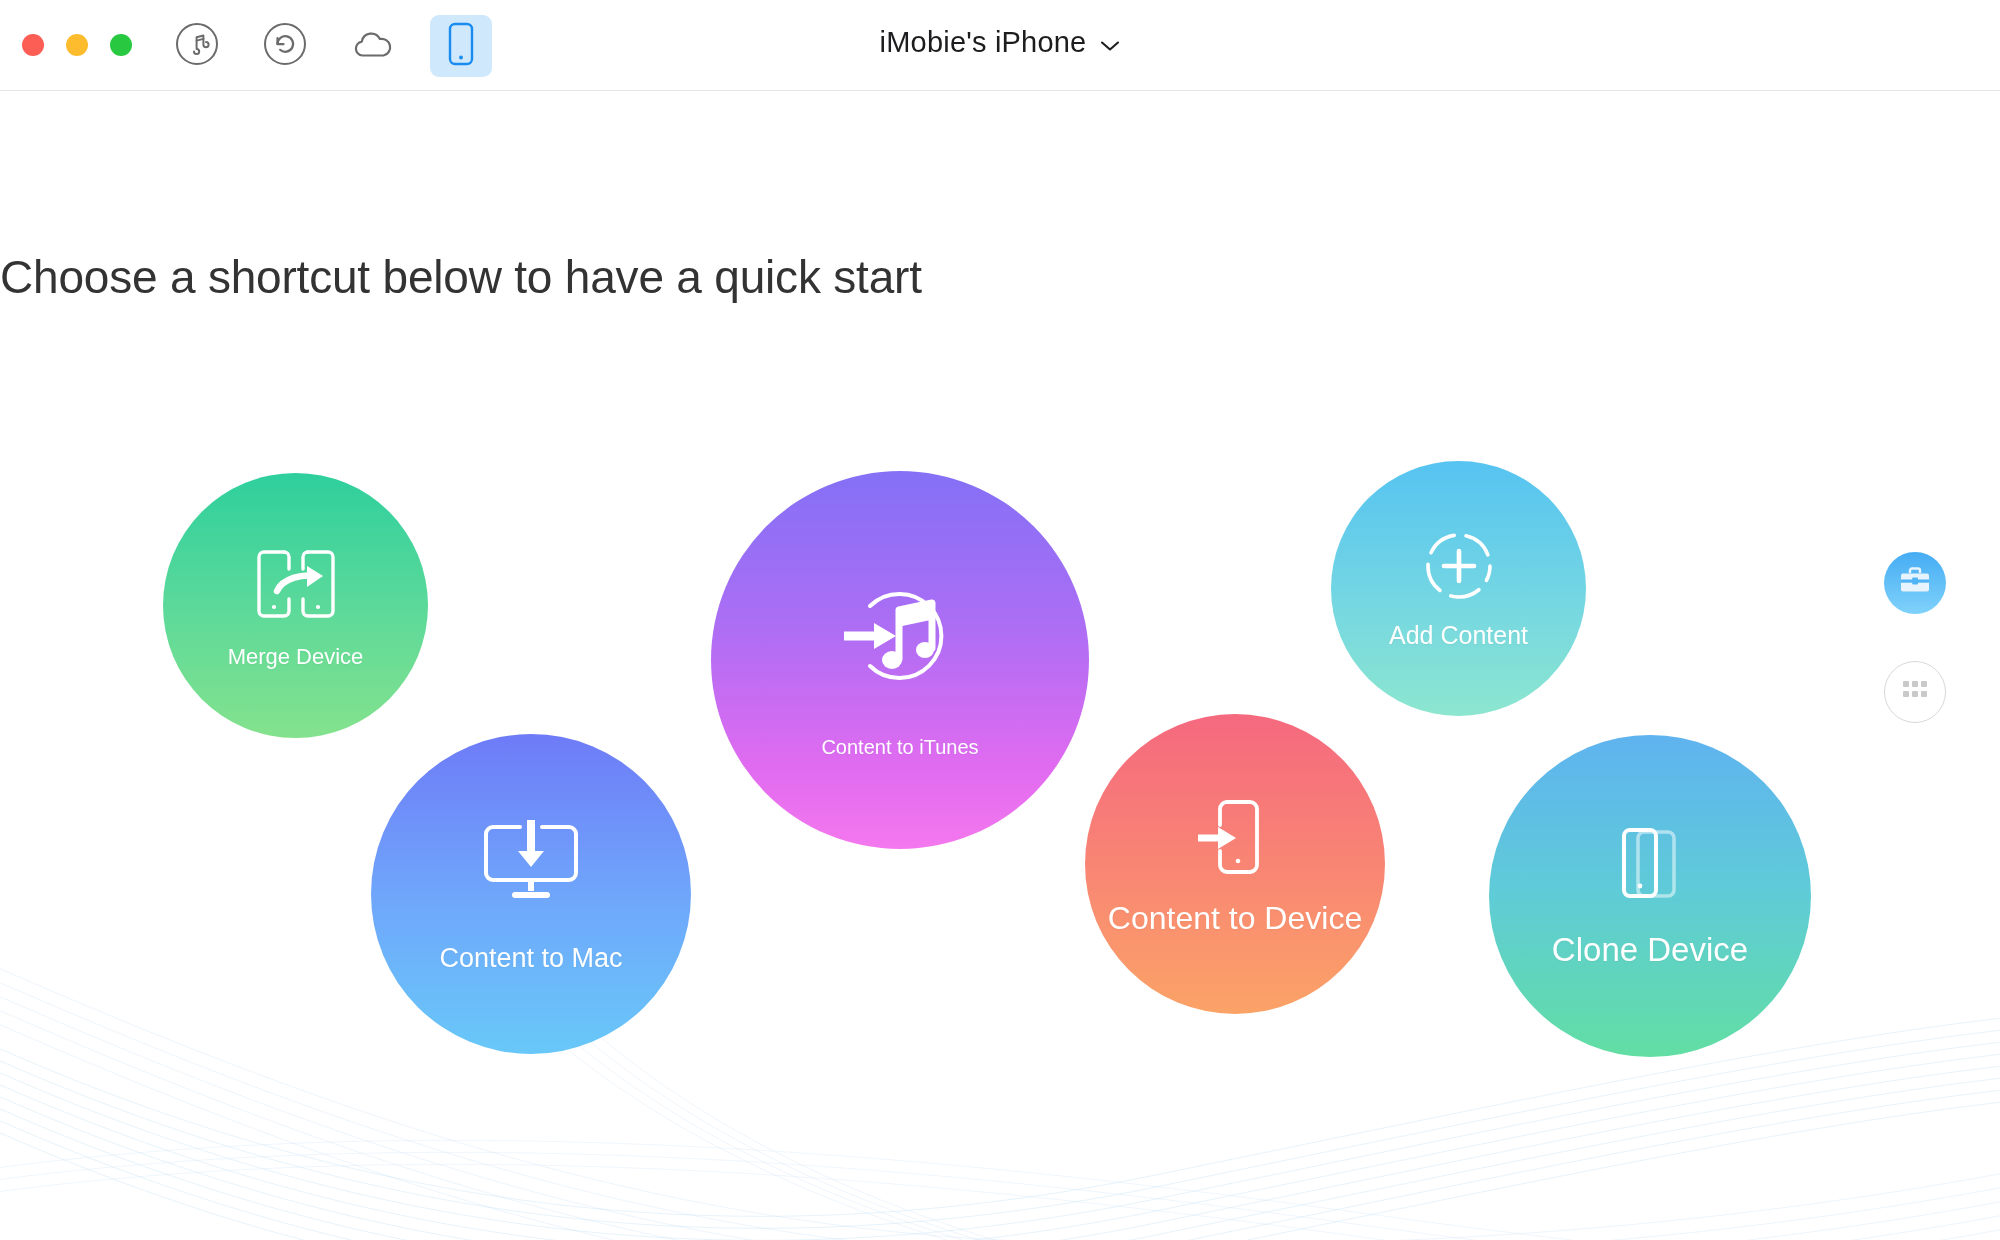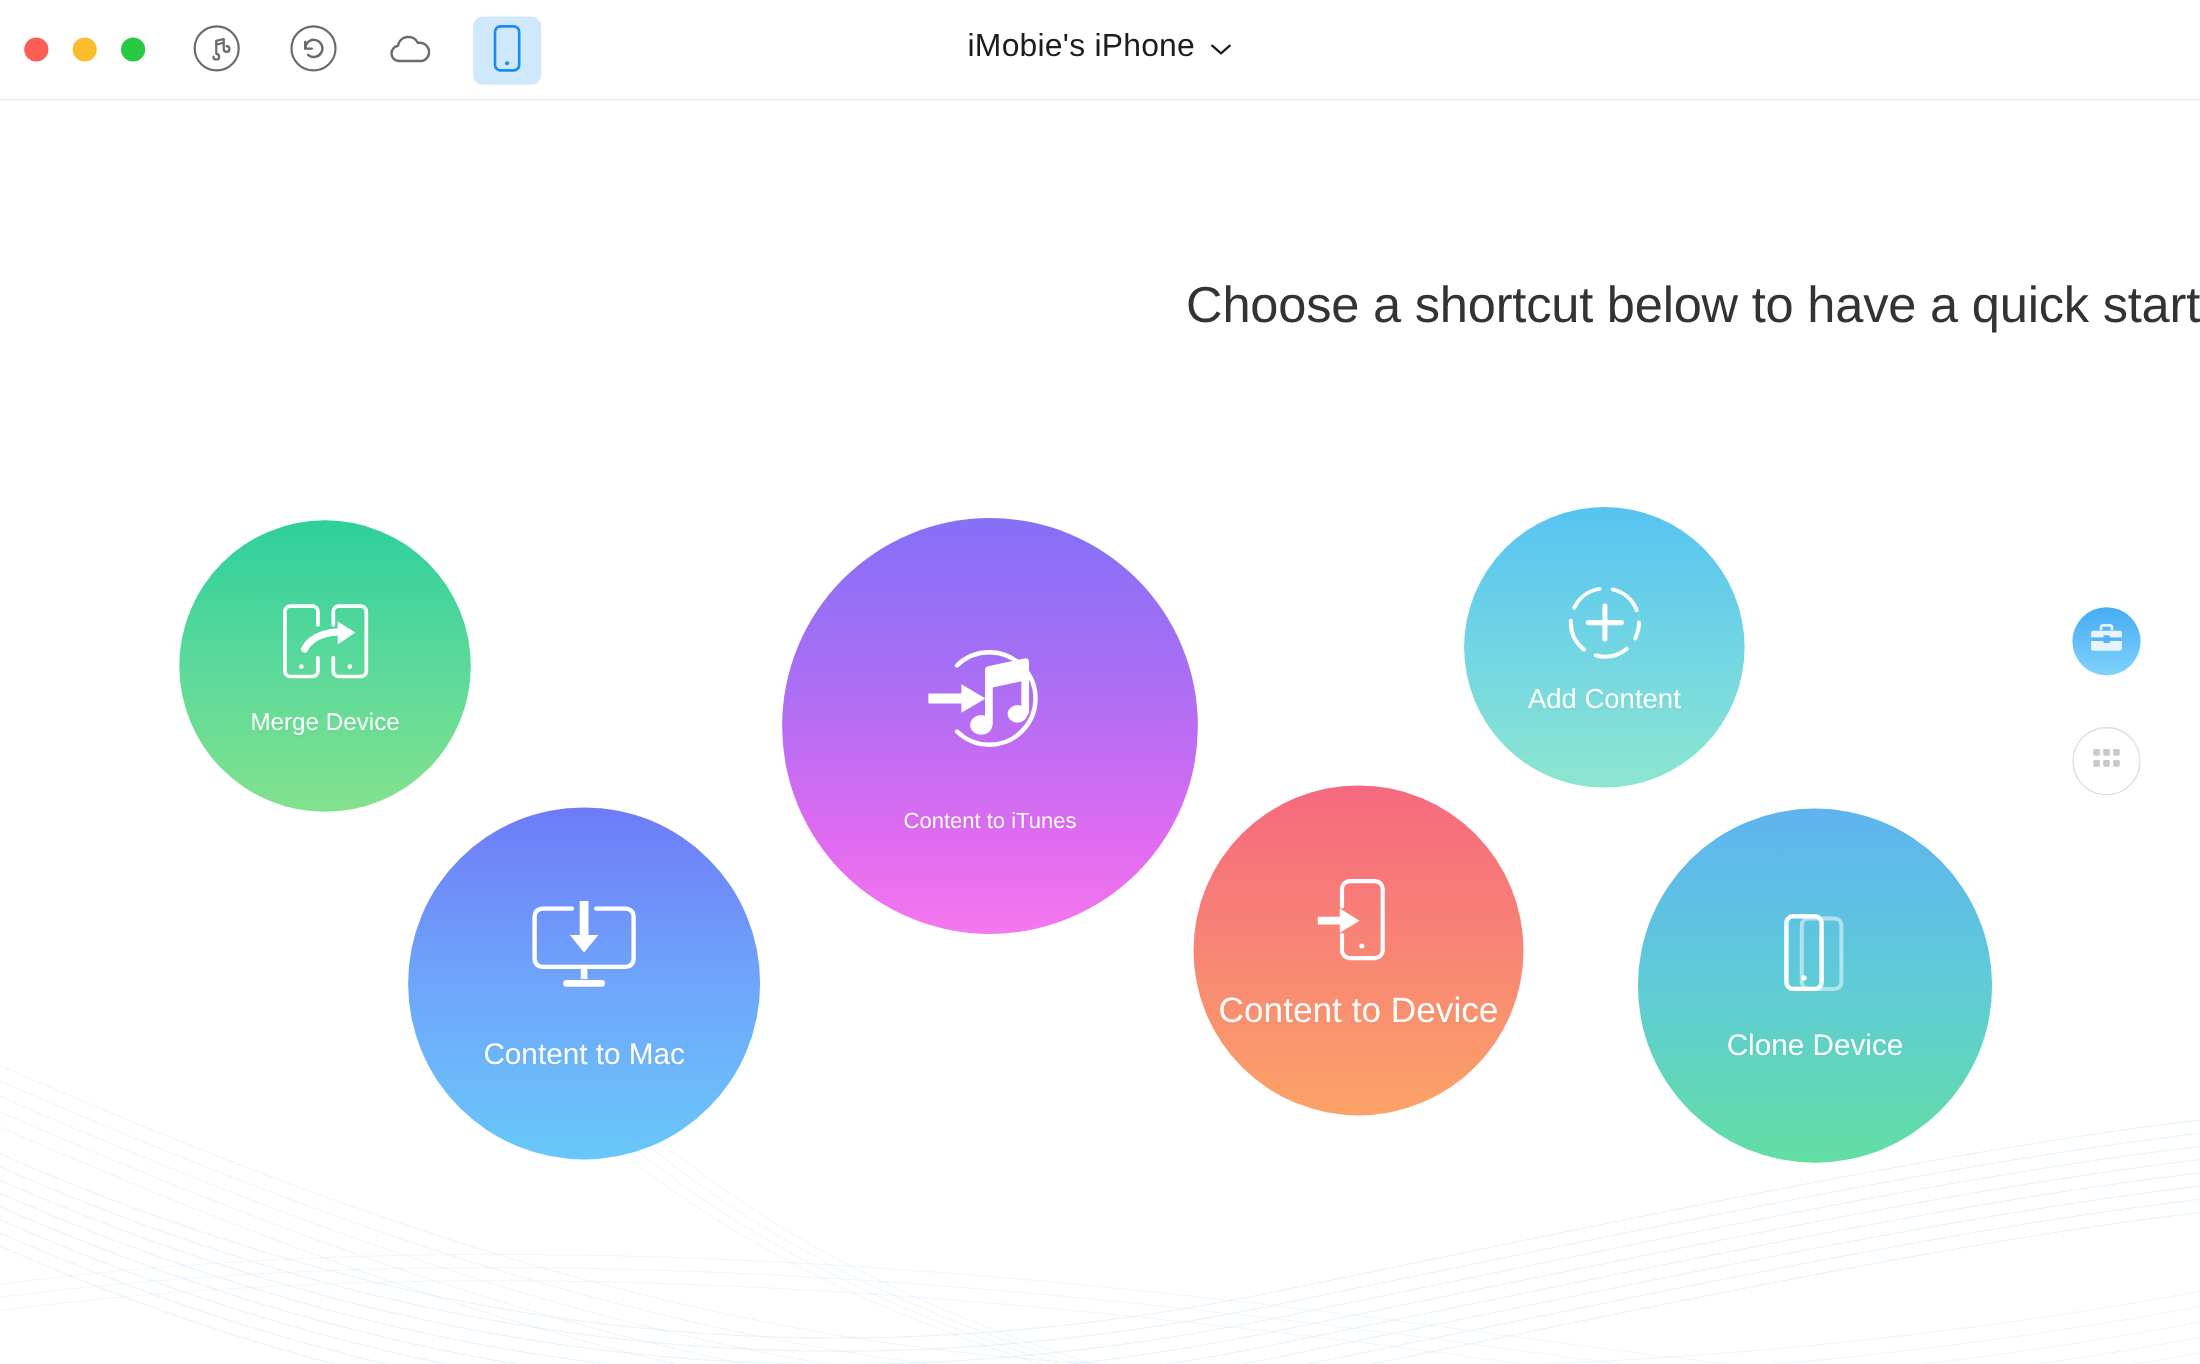--- a/index.html
+++ b/index.html
@@ -50,21 +50,21 @@
     text-align:center;
     font-size:29px; color:#1d1d1f; font-weight:400;
     letter-spacing:0.2px;
     display:flex; align-items:center; justify-content:center; gap:14px;
   }
   .chev { display:inline-block; }
 
   
   .headline {
     position:absolute; left:0; top:250px; width:2000px;
-    text-align:right;
+    text-align:left;
     font-size:46px; color:#333333; font-weight:400;
     letter-spacing:-0.2px;
   }
 
   
   .stage { position:absolute; left:0; top:0; width:2000px; height:1240px; }
 
   .bubble {
     position:absolute;
     border-radius:50%;
@@ -120,21 +120,21 @@
     text-align:center;
   }
   #b-add .glyph { margin-bottom:12px; }
   #b-add .blabel { font-size:25px; }
 
   #b-clone {
     left:1489px; top:735px;  width:322px;  height:322px;
     background:linear-gradient(180deg,#5fb3ef 0%,#5fcbd8 48%,#62dea3 100%);
   }
   #b-clone .glyph { margin-bottom:16px; }
-  #b-clone .blabel { font-size:27px; }
+  #b-clone .blabel { font-size:33px; }
 
   
   .sidebtn {
     position:absolute;
     width:62px; height:62px;
     border-radius:50%;
     display:flex; align-items:center; justify-content:center;
     cursor:pointer;
   }
   #side-toolbox {

